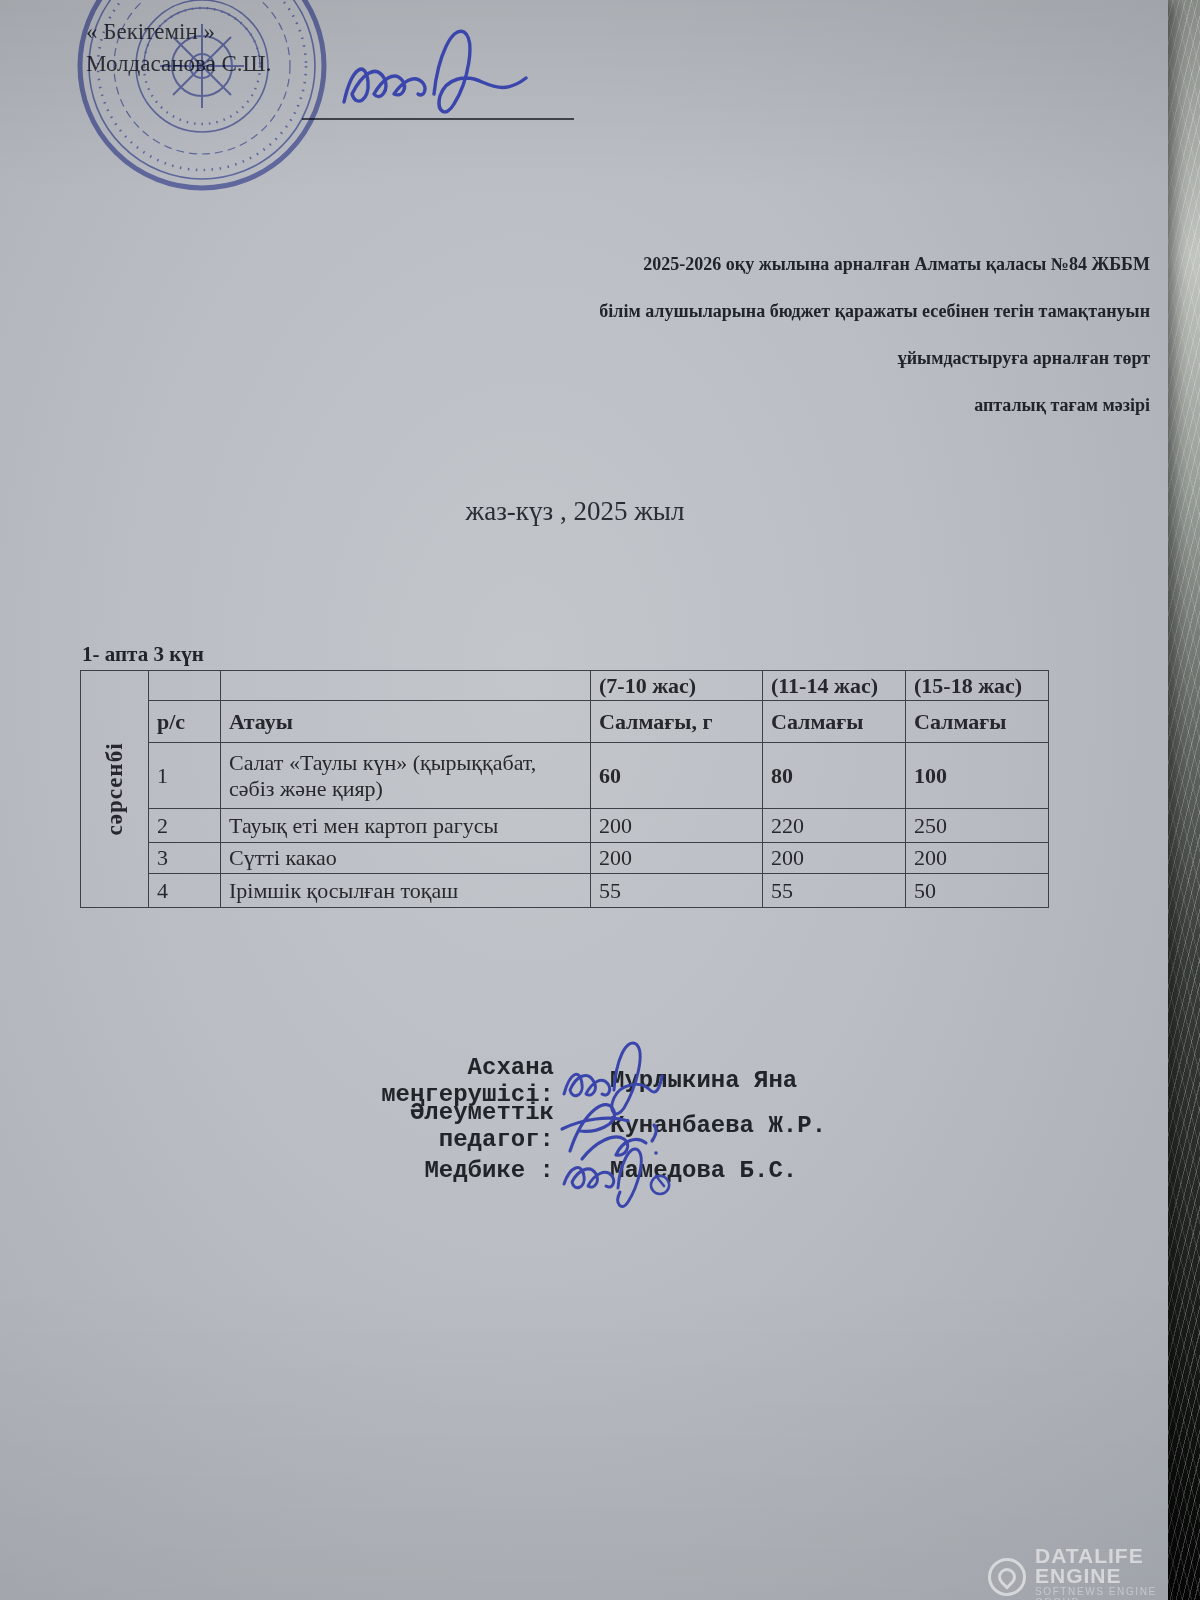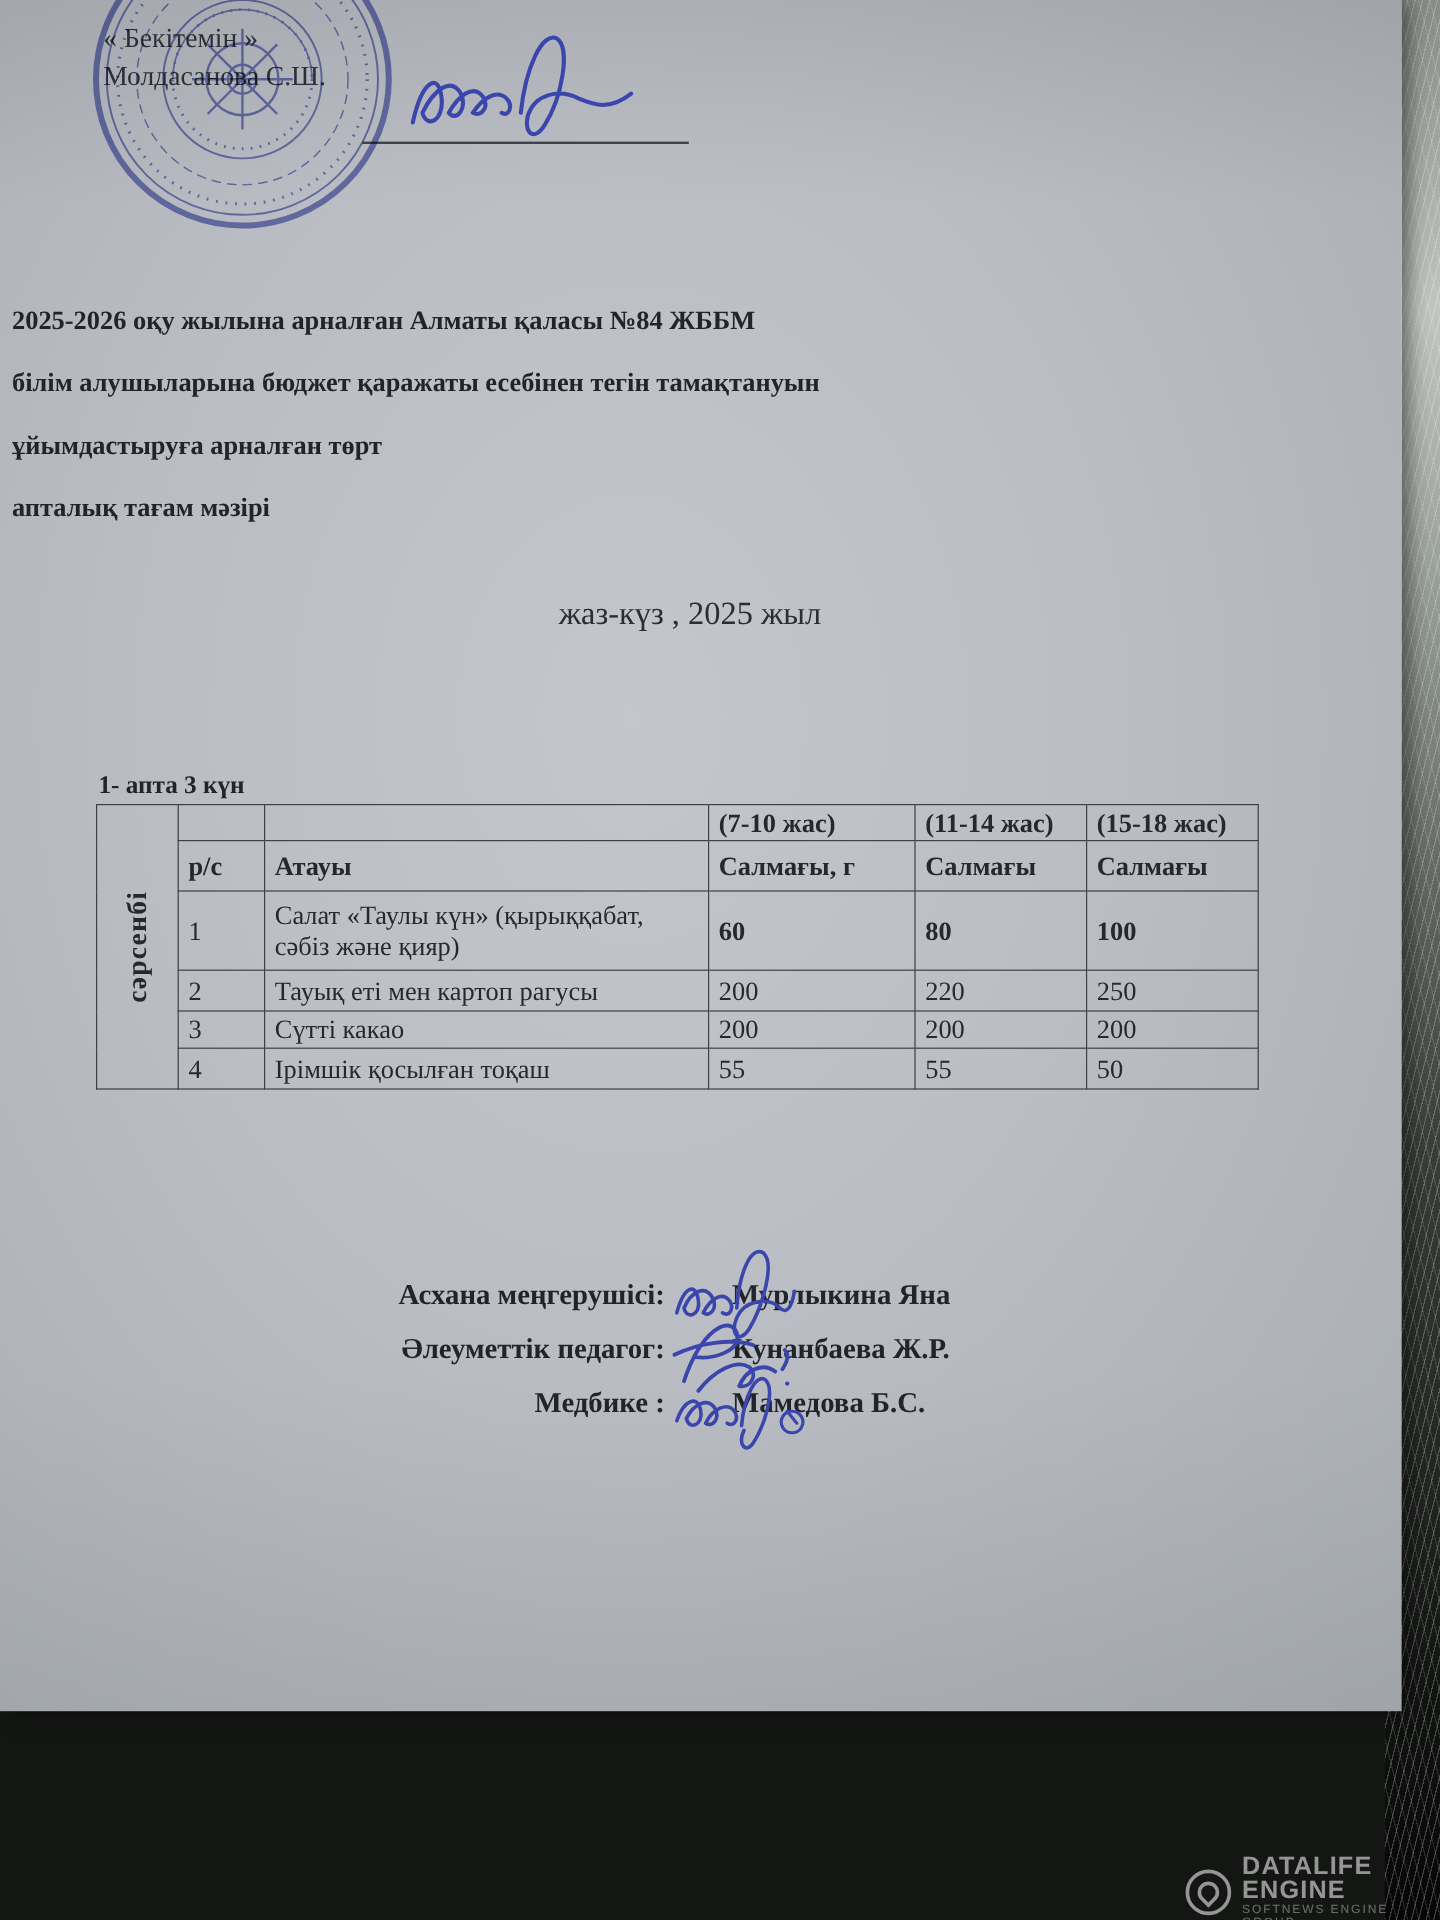--- a/index.html
+++ b/index.html
@@ -11,36 +11,36 @@
   
   .table-surface{
     position:absolute;top:0;right:0;width:46px;height:1600px;
     background:
       repeating-linear-gradient(104deg, rgba(255,255,255,.22) 0 1px, transparent 1px 6px),
       repeating-linear-gradient(76deg, rgba(255,255,255,.12) 0 1px, transparent 1px 9px),
       linear-gradient(to bottom,#878b86 0%,#c2c6c0 16%,#9aa09a 30%,#636863 46%,#3a3e3a 60%,#242724 76%,#101210 90%,#050605 100%);
   }
   
   .paper{
-    position:absolute;left:0;top:0;width:1168px;height:1426px;
+    position:absolute;left:0;top:0;width:1168px;height:1600px;
     background:
       linear-gradient(to bottom, rgba(0,0,0,.07) 0%, rgba(0,0,0,0) 12%, rgba(0,0,0,0) 80%, rgba(0,0,0,.05) 100%),
       radial-gradient(ellipse at 45% 42%, #c3c7cc 0%, #babec4 45%, #b0b4ba 75%, #a8acb3 100%);
     box-shadow:6px 0 16px rgba(0,0,0,.5);
     color:#26282d;
   }
   .abs{position:absolute;}
   
   .approval{left:86px;top:16px;font-size:23px;line-height:32px;color:#2c2f35;}
   .approval div{white-space:pre;}
   .sig-line{left:302px;top:118px;width:272px;height:0;border-top:2px solid #3f4249;}
   .stamp{left:74px;top:-62px;width:256px;height:256px;opacity:.66;mix-blend-mode:multiply;}
   .sig-ink{stroke:#3b46ad;fill:none;stroke-linecap:round;stroke-linejoin:round;}
   
-  .title-block{left:10px;top:254px;width:1150px;text-align:left;font-weight:bold;font-size:22px;color:#212429;}
+  .title-block{left:0;top:254px;width:1150px;text-align:right;font-weight:bold;font-size:18px;color:#212429;}
   .title-block div{margin-bottom:26px;}
   .subtitle{left:0;top:496px;width:1150px;text-align:center;font-size:27px;color:#2a2d33;}
   
   .week-label{left:82px;top:642px;font-size:21px;font-weight:bold;color:#212429;}
   table.menu{
     position:absolute;left:80px;top:670px;width:968px;
     border-collapse:collapse;table-layout:fixed;
     font-size:22px;color:#26282d;
   }
   table.menu td,table.menu th{
@@ -50,21 +50,21 @@
   table.menu th{font-weight:bold;}
   .day-cell{position:relative;}
   .day-cell span{
     position:absolute;left:50%;top:50%;
     transform:translate(-50%,-50%) rotate(-90deg);
     font-weight:bold;font-size:23px;white-space:nowrap;letter-spacing:1px;
   }
   .c-num{font-weight:normal;}
   .bold{font-weight:bold;}
   .sig-grid{left:300px;top:1058px;width:640px;font-size:24px;font-weight:bold;color:#212429;}
-  .sig-grid .row{position:relative;height:45px;display:flex;align-items:center;}
+  .sig-grid .row{position:relative;height:45px;display:flex;align-items:center;font-family:Liberation Mono, monospace;}
   .sig-grid .role{width:254px;text-align:right;flex:none;}
   .sig-grid .name{margin-left:56px;flex:none;text-align:right;}
   .sig-grid svg{position:absolute;overflow:visible;}
   
   .watermark{
     left:988px;top:1546px;display:flex;align-items:center;gap:9px;
     font-family:"Liberation Sans","DejaVu Sans",sans-serif;color:rgba(255,255,255,.55);
   }
   .wm-icon{width:32px;height:32px;border:3px solid rgba(255,255,255,.55);border-radius:50%;position:relative;flex:none;}
   .wm-icon:before{

